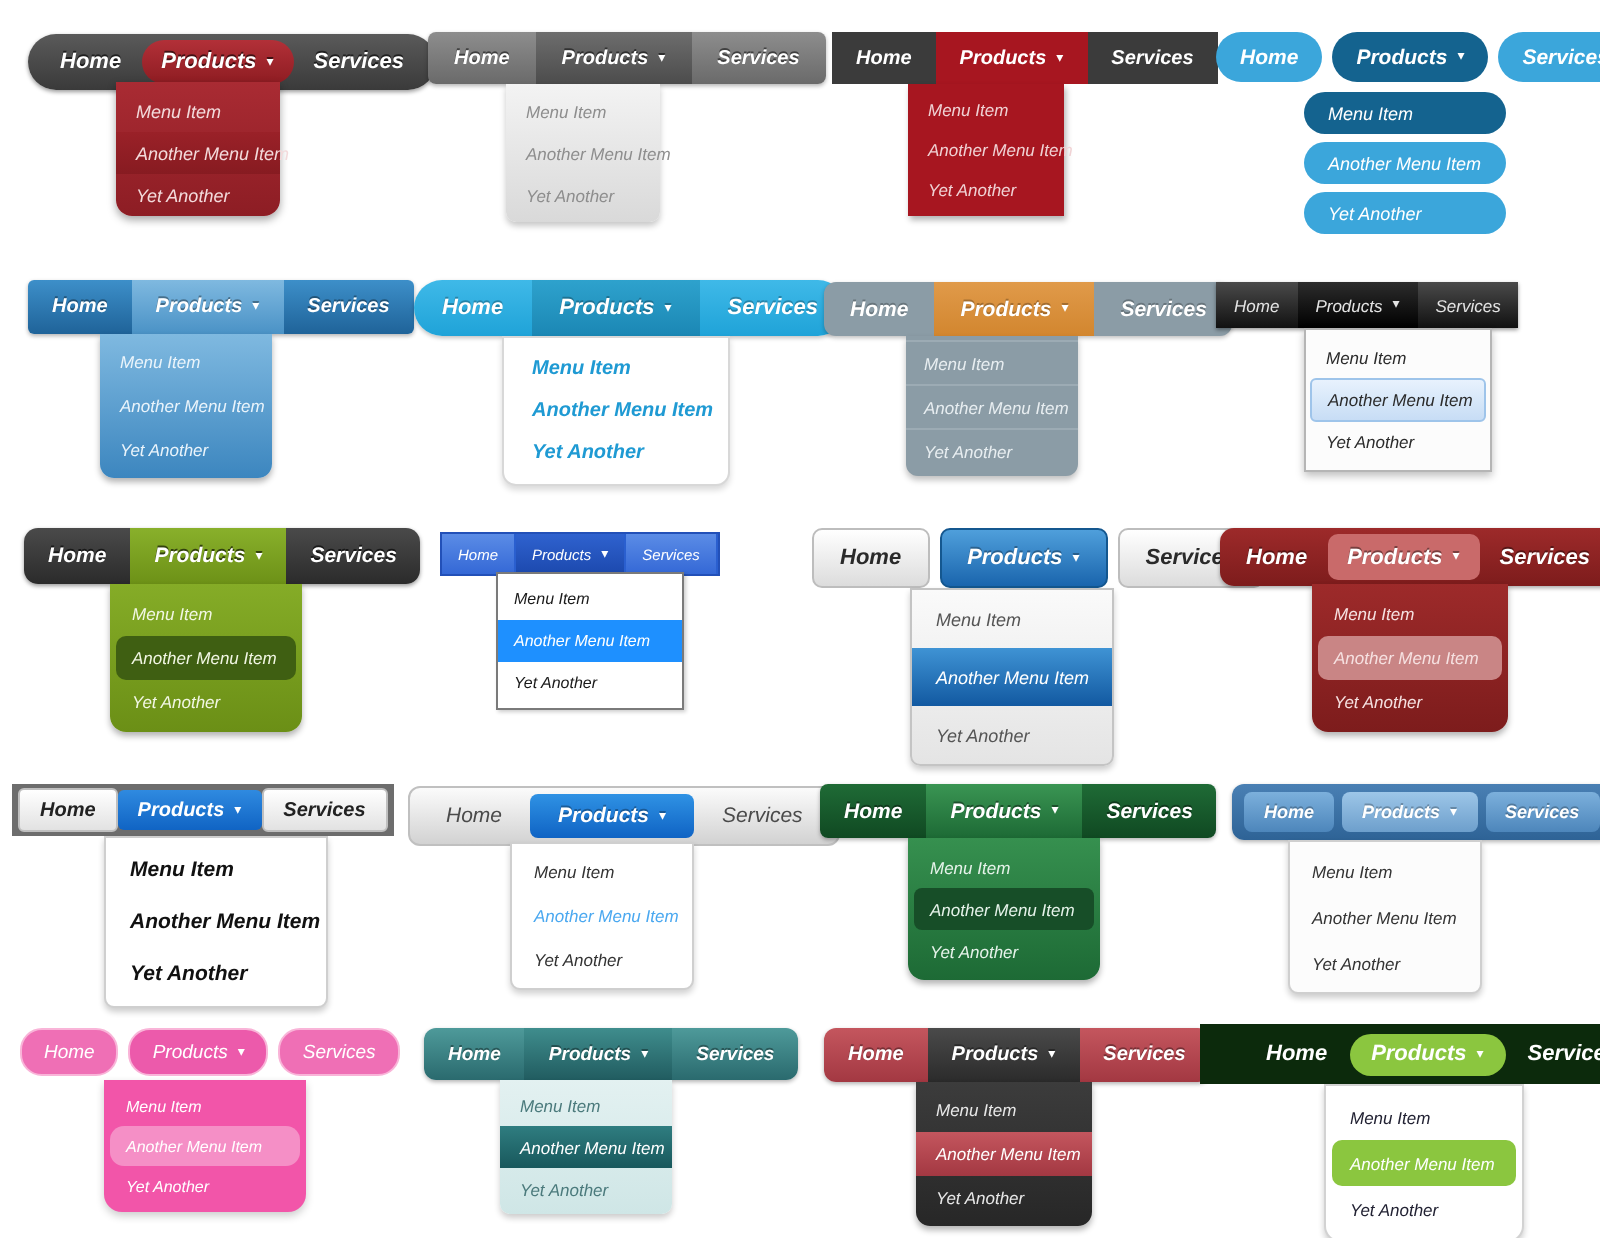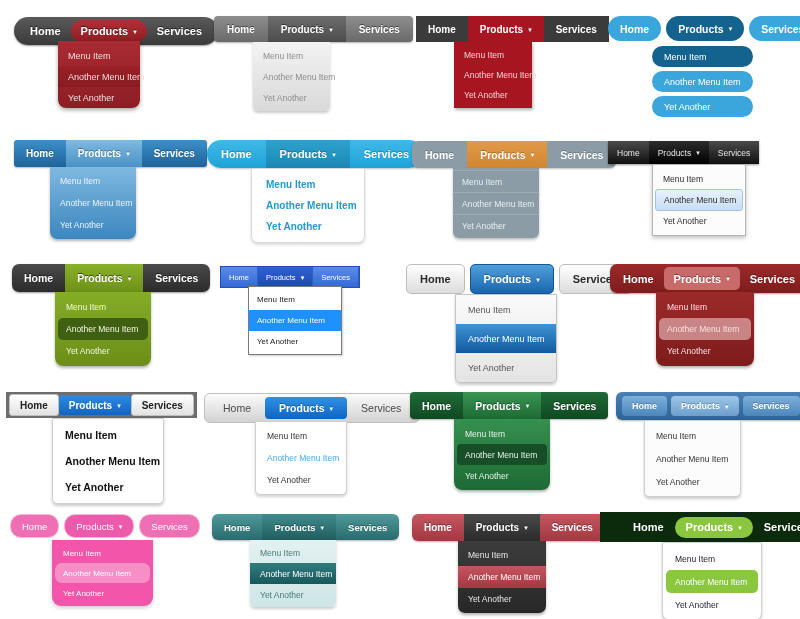--- a/index.html
+++ b/index.html
@@ -8,21 +8,21 @@
     font-family:"Liberation Sans","DejaVu Sans",sans-serif;
     -webkit-font-smoothing:antialiased;
     overflow:hidden;
   }
   #grid{
     position:relative;width:800px;height:619px;
     display:grid;
     grid-template-columns:200px 200px 200px 200px;
     grid-template-rows:125px 125px 128px 122px 119px;
   }
-  .cell{position:relative;}
+  .cell{position:relative;font-style:italic;}
   .item{white-space:nowrap;display:flex;align-items:center;justify-content:center;}
   .caret{display:inline-block;margin-left:5px;font-size:7px;line-height:1;}
   .menu{position:absolute;display:flex;flex-direction:column;}
   .mi{white-space:nowrap;display:flex;align-items:center;}
 
   
   .s1 .bar{left:14px;top:17px;position:absolute;height:28px;border-radius:14px;
     background:linear-gradient(#5a5a5a,#3a3a3a);box-shadow:0 1px 2px rgba(0,0,0,.4);
     display:flex;align-items:center;padding:0 6px;}
   .s1 .item{font-size:11px;font-weight:bold;color:#fff;padding:0 10px;height:22px;text-shadow:0 -1px 0 rgba(0,0,0,.6);}

